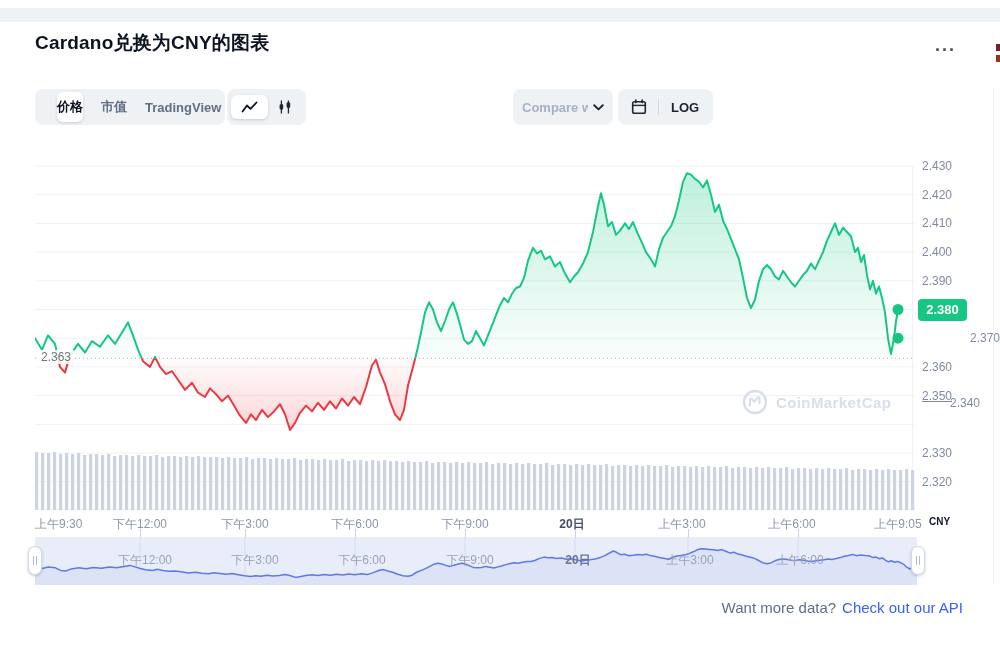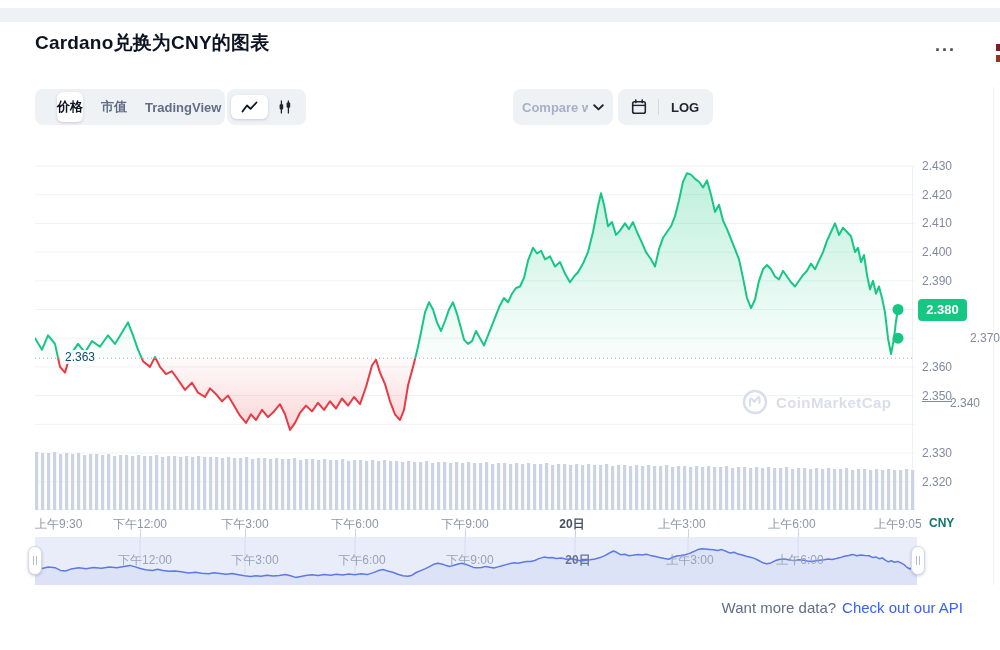--- a/index.html
+++ b/index.html
@@ -25,30 +25,30 @@
 
   #rangeGroup{left:618px;padding:4px 6px;}
   .range{font:700 13px "Liberation Sans",sans-serif;color:#222531;padding:6px 8px;border:none;background:transparent;border-radius:6px;cursor:pointer;white-space:nowrap;}
   .range.selected{background:#fff;box-shadow:0 1px 3px rgba(60,70,90,.22);}
   .cal-btn{border:none;background:transparent;padding:4px 7px;cursor:pointer;display:flex;align-items:center;}
   .vdivider{width:1px;height:16px;background:#d3d9e2;margin:0 4px;}
   .log-btn{font:700 13px "Liberation Sans",sans-serif;color:#222531;padding:6px 8px;border:none;background:transparent;cursor:pointer;}
 
   .chart-wrap{position:absolute;left:35px;top:140px;width:880px;height:371px;}
   #chartSvg{display:block;width:880px;height:371px;}
-  .open-label{position:absolute;left:3px;top:210px;font-size:12px;color:#0c4a6e;background:rgba(255,255,255,.85);padding:0 3px;margin-left:24px;}
+  .open-label{position:absolute;left:3px;top:210px;font-size:12px;color:#737373;background:rgba(255,255,255,.85);padding:0 3px;}
   .watermark{position:absolute;left:707px;top:249px;display:flex;align-items:center;gap:8px;color:#d9deeb;font-size:15px;font-weight:700;letter-spacing:.4px;}
 
   .ylab{position:absolute;left:922px;font-size:12px;color:#808a9d;}
   .price-badge{position:absolute;left:918px;width:49px;height:22px;background:#16c784;color:#fff;font:700 13px/22px "Liberation Sans",sans-serif;text-align:center;border-radius:4px;}
 
   .xlab{position:absolute;top:516px;font-size:12px;color:#8c96a7;white-space:nowrap;transform:translateX(-50%);}
   .xlab.left-align{transform:none;}
   .xlab.bold{color:#454f63;font-weight:700;}
-  .cny-bottom{position:absolute;left:929px;top:516px;font-size:12px;font-weight:700;color:#0f766e;}
+  .cny-bottom{position:absolute;left:929px;top:516px;font-size:10px;font-weight:700;color:#0f172a;}
 
   .ntick{position:absolute;top:529px;width:1px;height:8px;background:#c9d2ec;}
 
   .nav{position:absolute;left:35px;top:537px;width:882px;height:48px;}
   #navSvg{display:block;width:882px;height:48px;}
   .nlab{position:absolute;top:15px;font-size:12px;color:#99a2b8;white-space:nowrap;transform:translateX(-50%);}
   .nlab.bold{color:#6a7590;font-weight:700;}
   .handle{position:absolute;top:9px;width:14px;height:29px;background:#fff;border:1px solid #d3d9e6;border-radius:7px;box-shadow:0 1px 3px rgba(60,70,90,.28);display:flex;align-items:center;justify-content:center;gap:2px;box-sizing:border-box;cursor:ew-resize;}
   .handle i{display:block;width:1px;height:9px;background:#b3bccf;}
   .handle.left{left:-7px;}

